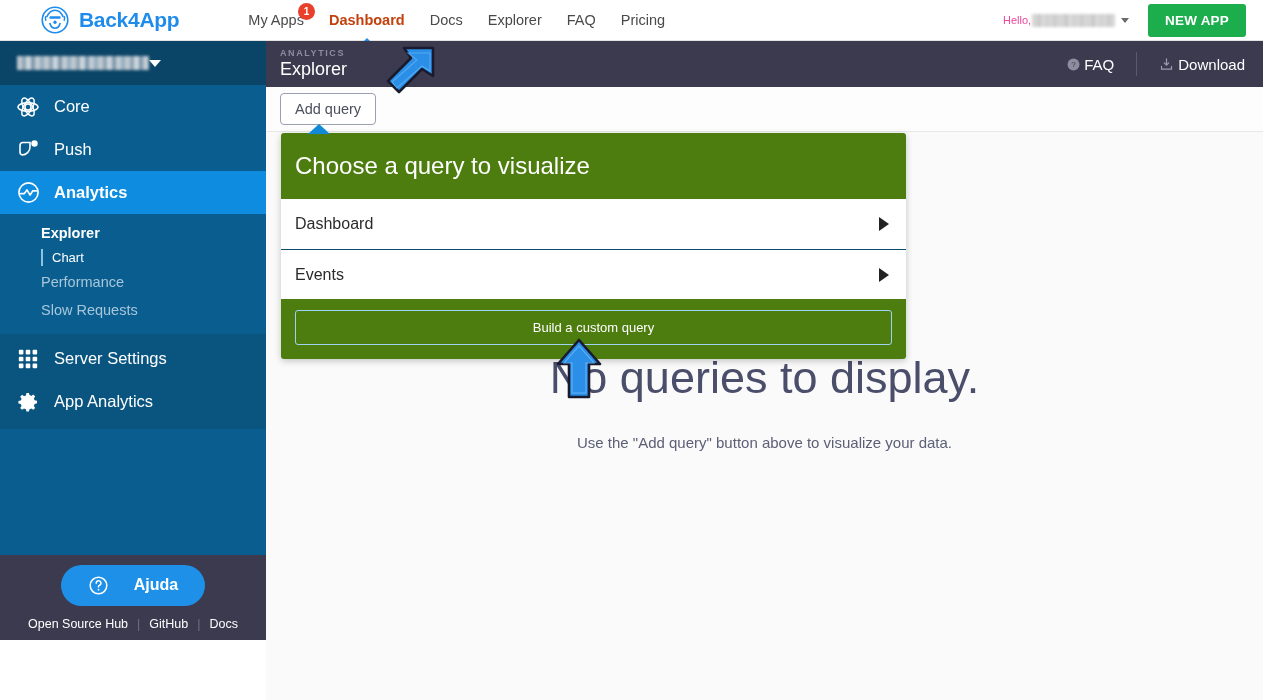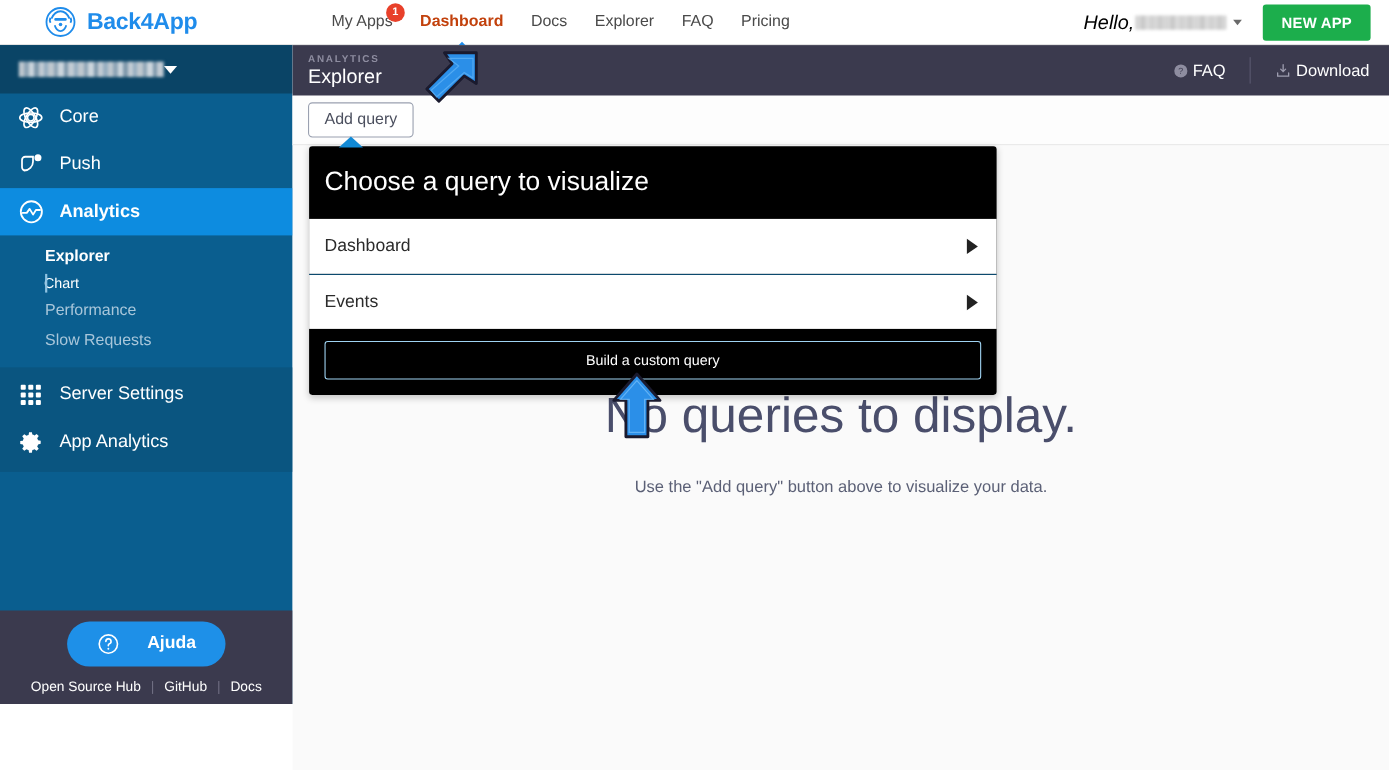--- a/index.html
+++ b/index.html
@@ -21,21 +21,21 @@
   }
   #brand { display: flex; align-items: center; margin-left: 40px; }
   #brand-logo { width: 30px; height: 30px; }
   #brand-text {
     margin-left: 9px;
     font-size: 21px; font-weight: bold;
     color: #1f8ceb; letter-spacing: -.3px;
   }
   #nav-links {
     display: flex; align-items: center;
-    margin-left: 78px; height: 41px;
+    margin-left: 25px; height: 41px;
   }
   .nav-link {
     position: relative;
     font-size: 14.5px; color: #4a4a4a;
     margin-right: 25px; cursor: pointer;
     white-space: nowrap;
   }
   .nav-link.active { color: #c2410c; font-weight: bold; }
   .nav-link.active::after {
     content: ""; position: absolute;
@@ -48,21 +48,21 @@
     position: absolute; top: -9px; right: -11px;
     width: 17px; height: 17px; border-radius: 50%;
     background: #e8402a; color: #fff;
     font-size: 10px; font-weight: bold;
     display: flex; align-items: center; justify-content: center;
   }
   #topnav-right {
     margin-left: auto; margin-right: 17px;
     display: flex; align-items: center;
   }
-  #hello-label { font-size: 18px; color: #000000; font-style: italic; }
+  #hello-label { font-size: 11px; color: #ec4899; }
   #hello-redacted {
     display: inline-block;
     width: 83px; height: 13px;
     margin: 0 4px -1px 1px;
     background:
       repeating-linear-gradient(90deg,
         #d2d2d2 0px, #d8d8d8 4px, #c4c4c4 7px, #dedede 11px,
         #cfcfcf 15px, #d9d9d9 19px, #c9c9c9 23px, #dcdcdc 27px);
     filter: blur(1.4px);
     border-radius: 1px;
@@ -123,21 +123,21 @@
   .side-item.active .side-label { font-weight: bold; }
   #sub-nav { padding: 5px 0 10px 0; }
   .sub-item {
     font-size: 14.5px; color: #ffffff;
     padding: 6px 0 6px 41px; cursor: pointer;
   }
   .sub-item.bold { font-weight: bold; }
   .sub-item.dim { color: #a8c6da; }
   .sub-child {
     font-size: 13px; color: #ffffff;
-    padding: 3px 0 3px 40px;
+    padding: 3px 0 3px 52px;
     position: relative; cursor: pointer;
   }
   .sub-child::before {
     content: ""; position: absolute;
     left: 41px; top: 2px; bottom: 2px;
     width: 2px; background: #8fc3e2;
   }
   #settings-group { background: #0a5580; padding: 3px 0 6px 0; }
   #sidebar-footer {
     position: absolute; left: 0; bottom: 0;
@@ -217,21 +217,21 @@
     font-size: 45px; color: #4a4e6b; font-weight: normal;
   }
   #empty-sub {
     margin-top: 30px;
     font-size: 15px; color: #5b6076;
   }
 
   
   #query-panel {
     position: absolute; top: 133px; left: 281px;
-    width: 625px; background: #000000;
+    width: 625px; background: #4d7c0f;
     border-radius: 3px;
     box-shadow: 0 2px 7px rgba(0,0,0,.22);
     z-index: 30;
   }
   #panel-nub {
     position: absolute; top: -9px; left: 27px;
     width: 0; height: 0;
     border-left: 11px solid transparent;
     border-right: 11px solid transparent;
     border-bottom: 10px solid #1189d5;

